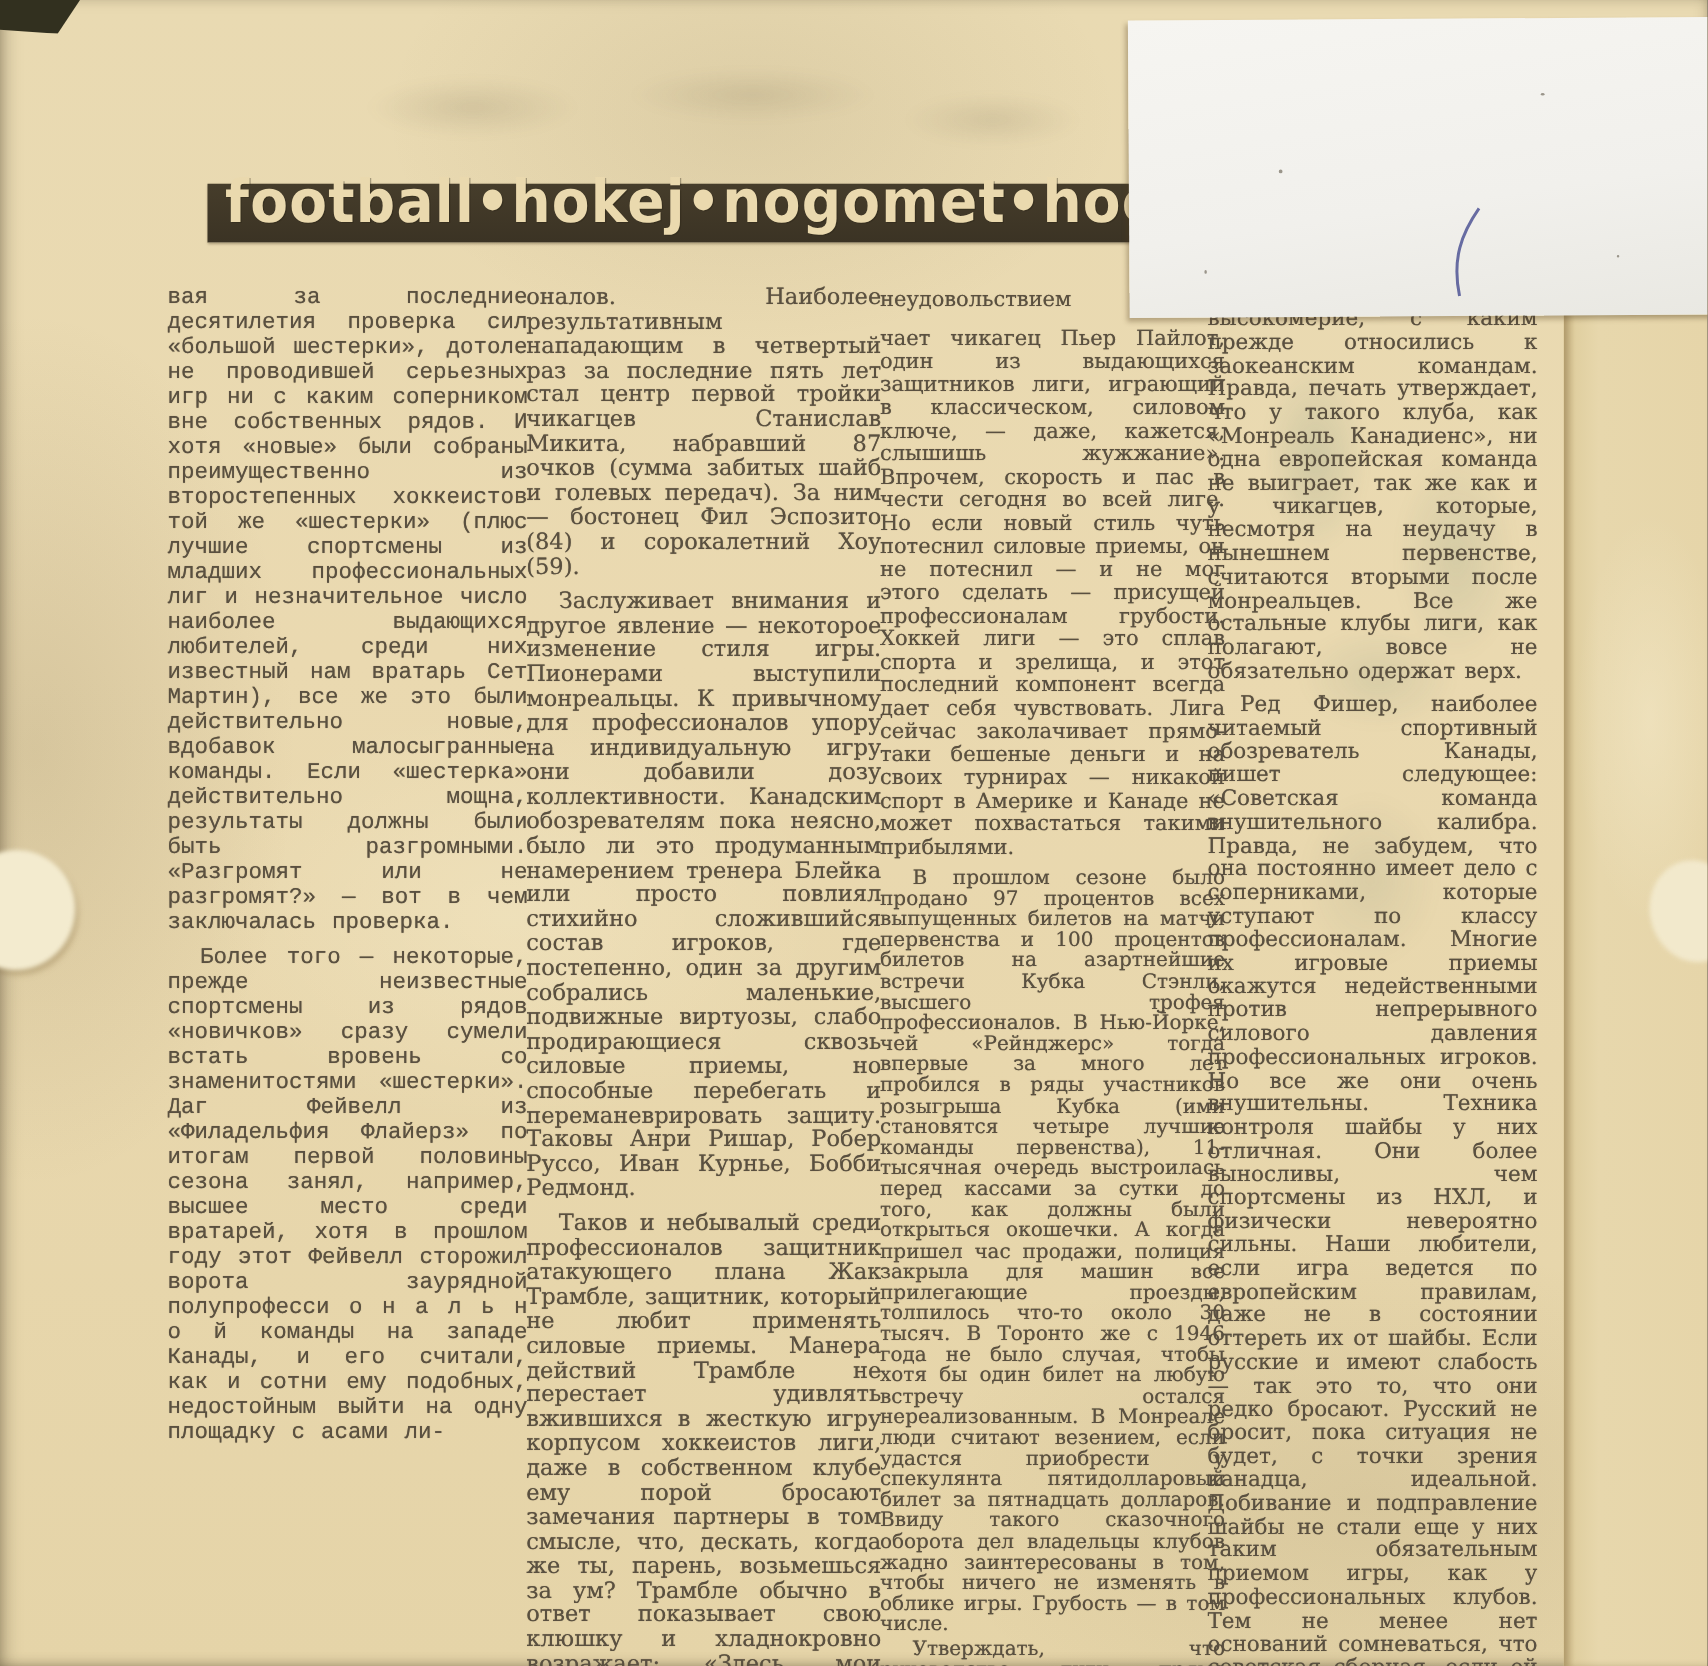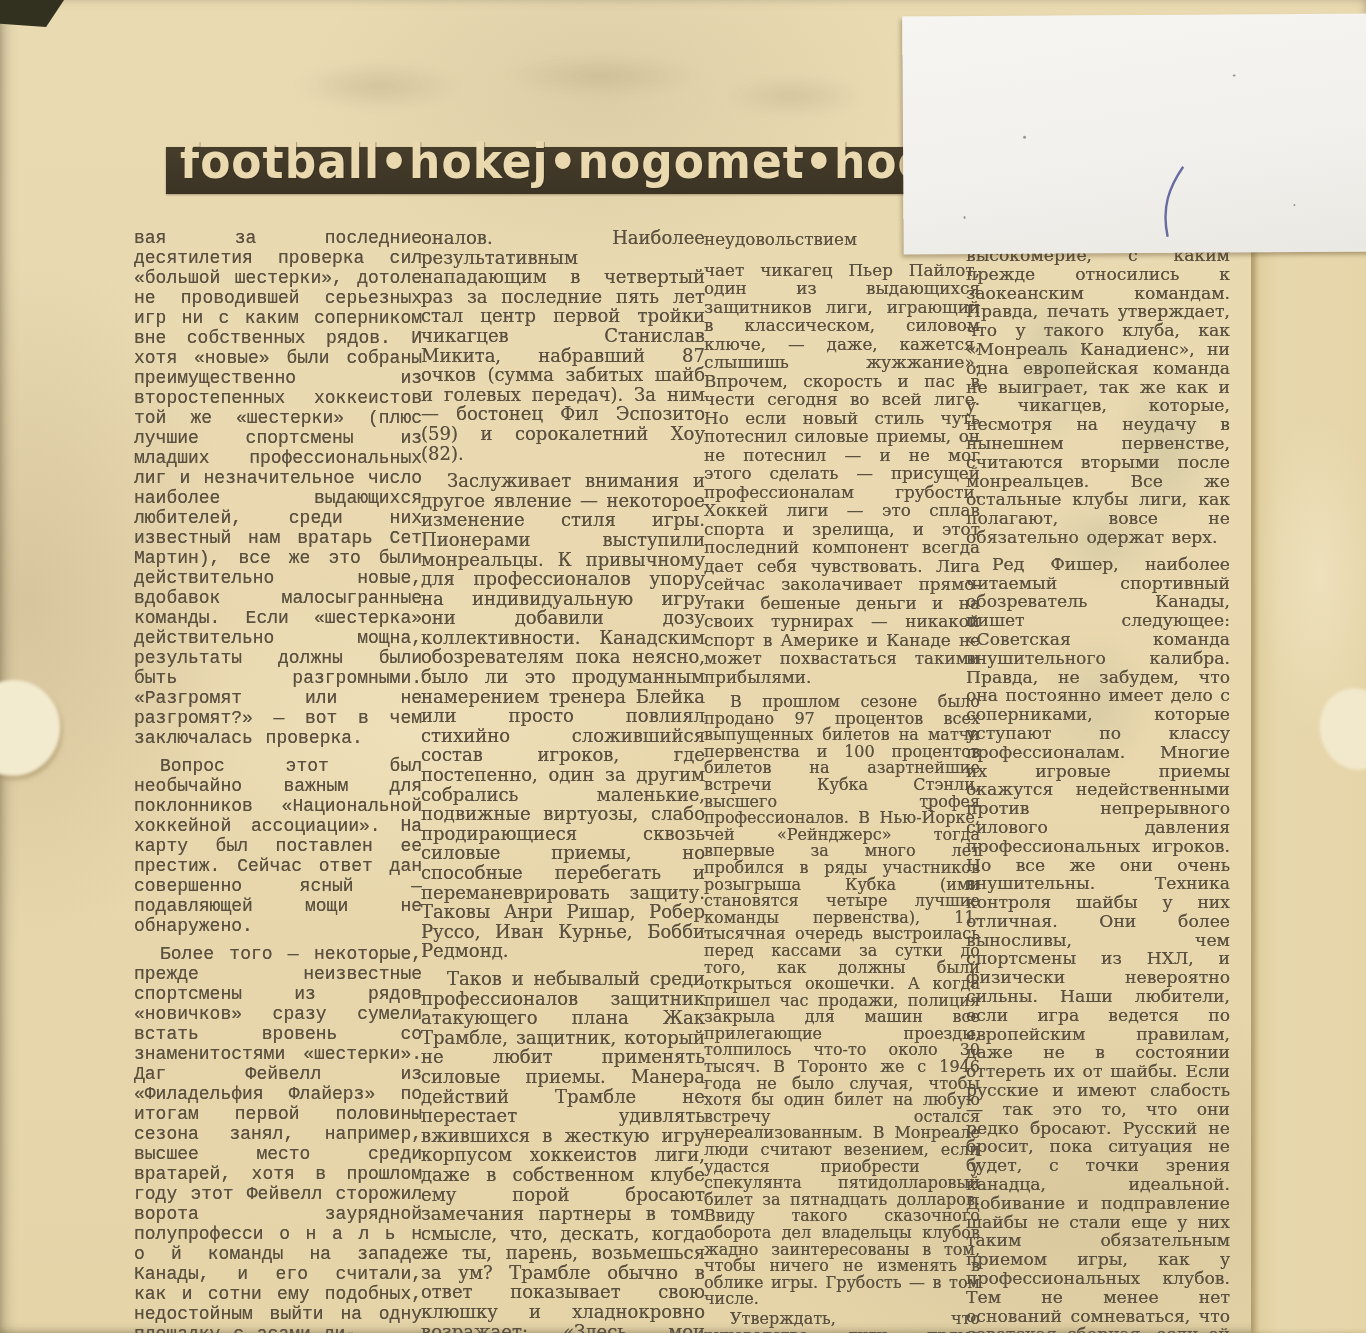--- a/index.html
+++ b/index.html
@@ -75,26 +75,25 @@
   <div id="ghost-col4" class="ghost"></div>
   <div id="ghost-col4b" class="ghost"></div>
 
   <div id="corner-mark"></div>
 
   <div id="banner-strip"></div>
   <div id="banner-title">football•hokej•nogomet•hock</div>
 
   <div class="col" id="col1">
     <p>вая за последние десятилетия проверка сил «большой шестерки», дотоле не проводившей серьезных игр ни с каким соперником вне собственных рядов. И хотя «новые» были собраны преимущественно из второстепенных хоккеистов той же «шестерки» (плюс лучшие спортсмены из младших профессиональных лиг и незначительное число наиболее выдающихся любителей, среди них известный нам вратарь Сет Мартин), все же это были действительно новые, вдобавок малосыгранные команды. Если «шестерка» действительно мощна, результаты должны были быть разгромными. «Разгромят или не разгромят?» — вот в чем заключалась проверка.</p>
-    <p class="ind">Вопрос этот был необычайно важным для поклонников «Национальной хоккейной ассоциации». На карту был поставлен ее престиж. Сейчас ответ дан совершенно ясный — подавляющей мощи не обнаружено.</p>
     <p class="ind">Более того — некоторые, прежде неизвестные спортсмены из рядов «новичков» сразу сумели встать вровень со знаменитостями «шестерки». Даг Фейвелл из «Филадельфия Флайерз» по итогам первой половины сезона занял, например, высшее место среди вратарей, хотя в прошлом году этот Фейвелл сторожил ворота заурядной полупрофесси о н а л ь н о й команды на западе Канады, и его считали, как и сотни ему подобных, недостойным выйти на одну площадку с асами ли-</p>
   </div>
 
   <div class="col" id="col2">
-    <p>оналов. Наиболее результативным нападающим в четвертый раз за последние пять лет стал центр первой тройки чикагцев Станислав Микита, набравший 87 очков (сумма забитых шайб и голевых передач). За ним — бостонец Фил Эспозито (59) и сорокалетний Хоу (82).</p>
+    <p>оналов. Наиболее результативным нападающим в четвертый раз за последние пять лет стал центр первой тройки чикагцев Станислав Микита, набравший 87 очков (сумма забитых шайб и голевых передач). За ним — бостонец Фил Эспозито (84) и сорокалетний Хоу (59).</p>
     <p class="ind">Заслуживает внимания и другое явление — некоторое изменение стиля игры. Пионерами выступили монреальцы. К привычному для профессионалов упору на индивидуальную игру они добавили дозу коллективности. Канадским обозревателям пока неясно, было ли это продуманным намерением тренера Блейка или просто повлиял стихийно сложившийся состав игроков, где постепенно, один за другим собрались маленькие, подвижные виртуозы, слабо продирающиеся сквозь силовые приемы, но способные перебегать и переманеврировать защиту. Таковы Анри Ришар, Робер Руссо, Иван Курнье, Бобби Редмонд.</p>
     <p class="ind">Таков и небывалый среди профессионалов защитник атакующего плана Жак Трамбле, защитник, который не любит применять силовые приемы. Манера действий Трамбле не перестает удивлять вжившихся в жесткую игру корпусом хоккеистов лиги, даже в собственном клубе ему порой бросают замечания партнеры в том смысле, что, дескать, когда же ты, парень, возьмешься за ум? Трамбле обычно в ответ показывает свою клюшку и хладнокровно возражает: «Здесь, мои друзья, мой ум». Трамбле действи-</p>
   </div>
 
   <div class="col" id="col3">
     <p class="m0">неудовольствием</p>
     <p>чает чикагец Пьер Пайлот, один из выдающихся защитников лиги, играющий в классическом, силовом ключе, — даже, кажется, слышишь жужжание». Впрочем, скорость и пас в чести сегодня во всей лиге. Но если новый стиль чуть потеснил силовые приемы, он не потеснил — и не мог этого сделать — присущей профессионалам грубости. Хоккей лиги — это сплав спорта и зрелища, и этот последний компонент всегда дает себя чувствовать. Лига сейчас заколачивает прямо-таки бешеные деньги и на своих турнирах — никакой спорт в Америке и Канаде не может похвастаться такими прибылями.</p>
     <p class="ind small">В прошлом сезоне было продано 97 процентов всех выпущенных билетов на матчи первенства и 100 процентов билетов на азартнейшие встречи Кубка Стэнли, высшего трофея профессионалов. В Нью-Йорке, чей «Рейнджерс» тогда впервые за много лет пробился в ряды участников розыгрыша Кубка (ими становятся четыре лучшие команды первенства), 11-тысячная очередь выстроилась перед кассами за сутки до того, как должны были открыться окошечки. А когда пришел час продажи, полиция закрыла для машин все прилегающие проезды, толпилось что-то около 30 тысяч. В Торонто же с 1946 года не было случая, чтобы хотя бы один билет на любую встречу остался нереализованным. В Монреале люди считают везением, если удастся приобрести у спекулянта пятидолларовый билет за пятнадцать долларов. Ввиду такого сказочного оборота дел владельцы клубов жадно заинтересованы в том, чтобы ничего не изменять в облике игры. Грубость — в том числе.</p>
     <p class="ind small m0">Утверждать, что руководство лиги прямо пробился грубость, конечно, трудно. Но во всяком случае не принимает мер, чтобы ее</p>
   </div>

